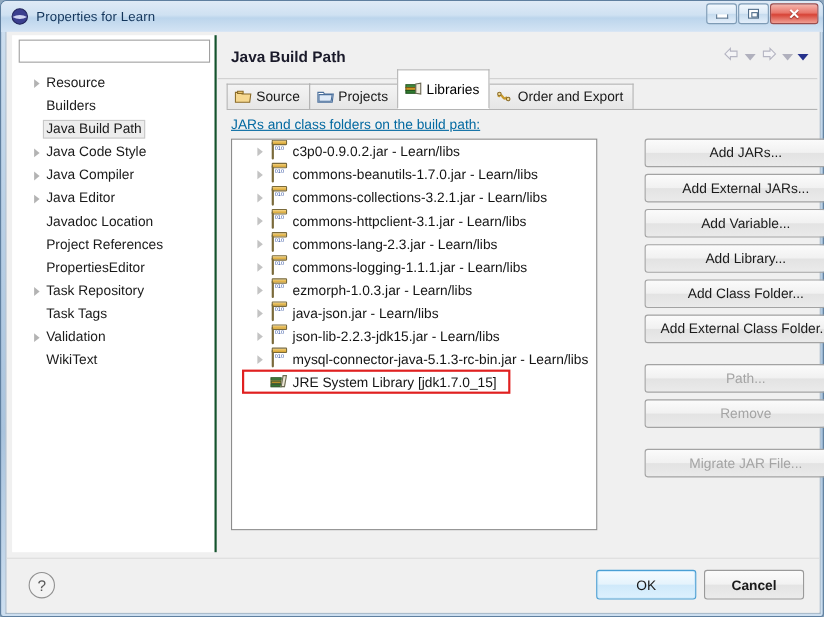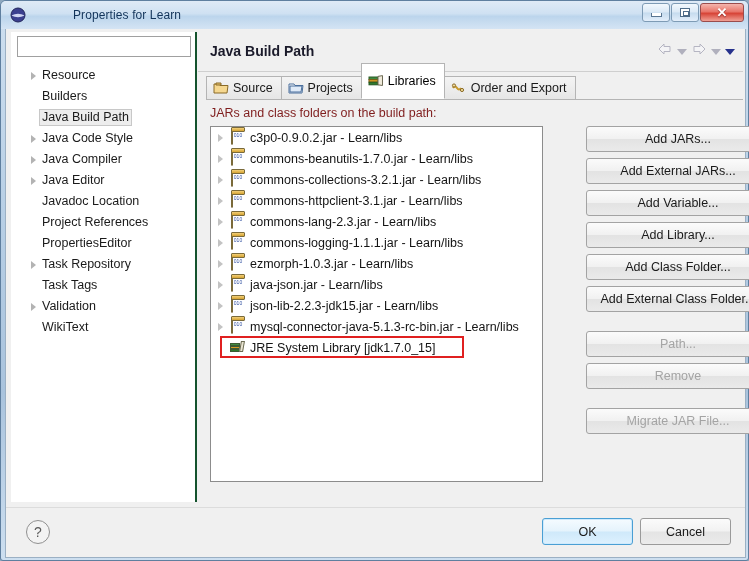--- a/index.html
+++ b/index.html
@@ -16,21 +16,21 @@
     position: absolute; left: 0; top: 0; width: 749px; height: 561px;
     background: linear-gradient(to bottom, #cfe0f0 0%, #b9d0e6 35%, #a9c3dd 70%, #cddff0 100%);
     border: 1px solid #5f7f9f;
     border-radius: 6px 6px 3px 3px;
     padding: 0;
   }
   #titlebar {
     position: absolute; left: 0; top: 0; width: 747px; height: 28px;
     border-radius: 5px 5px 0 0;
     background: linear-gradient(to bottom, #dfeaf6 0%, #cfe1f2 45%, #bcd5ec 55%, #d4e4f4 100%);
-    display: flex; align-items: center; gap: 40px;
+    display: flex; align-items: center;
   }
   #title-icon {
     width: 16px; height: 16px; margin-left: 9px; margin-right: 7px;
     position: relative; flex: 0 0 auto;
   }
   #title-text {
     font-size: 12px; color: #12345a; font-weight: normal;
     letter-spacing: .1px; white-space: nowrap;
   }
   
@@ -137,30 +137,30 @@
     background: #fff; height: 36px; color: #000; z-index: 3;
     border-bottom: 1px solid #fff;
   }
   .tab-icon { width: 16px; height: 14px; position: relative; flex: 0 0 auto; }
 
   #tabbody {
     position: absolute; left: 8px; top: 68px; width: 537px; height: 400px;
     background: #f0f0f0;
   }
   #list-caption {
-    position: absolute; left: 4px; top: 6px; font-size: 12.5px; color: #7f1d1d;
+    position: absolute; left: 4px; top: 6px; font-size: 12.5px; color: #0369a1; text-decoration: underline;
   }
   #listbox {
     position: absolute; left: 4px; top: 26px; width: 333px; height: 356px;
     background: #fff; border: 1px solid #8c8c8c;
     overflow: hidden;
   }
   .jar-row {
     height: 21px; display: flex; align-items: center; white-space: nowrap;
-    font-size: 12.5px; color: #141414; padding-left: 4px; position: relative;
+    font-size: 12.5px; color: #141414; padding-left: 20px; position: relative;
   }
   .jar-arrow { width: 14px; height: 21px; display: flex; align-items: center; }
   .jar-arrow.has:after {
     content: ""; display: block;
     border-left: 5px solid #c3c3c3;
     border-top: 4px solid transparent; border-bottom: 4px solid transparent;
     margin-left: 3px;
   }
   .jar-icon { width: 17px; height: 16px; position: relative; flex: 0 0 auto; margin-right: 4px; }
 
@@ -223,21 +223,21 @@
   }
   .dbtn {
     position: absolute; top: 10px; height: 27px; width: 91px;
     font-family: "Liberation Sans", sans-serif; font-size: 12.5px; color: #1a1a1a;
     border: 1px solid #9a9a9a; border-radius: 3px;
     background: linear-gradient(to bottom,#fbfbfb 0%,#f2f2f2 48%,#e4e4e4 52%,#ebebeb 100%);
     display: flex; align-items: center; justify-content: center;
   }
   #ok-button { right: 112px; border: 1px solid #4a9fd4; box-shadow: inset 0 0 0 1px #cfeafc;
     background: linear-gradient(to bottom,#f5fbff 0%,#e5f3fc 48%,#cfe9fa 52%,#ddf1fe 100%); }
-  #cancel-button { right: 14px; }
+  #cancel-button { right: 14px; font-weight: bold; }
 </style>
 </head>
 <body>
 
 <div id="window">
 
   <div id="titlebar">
     <div id="title-icon">
       <svg width="16" height="16" viewBox="0 0 16 16">
         <circle cx="8" cy="8" r="7" fill="#3b3f8f"></circle>

